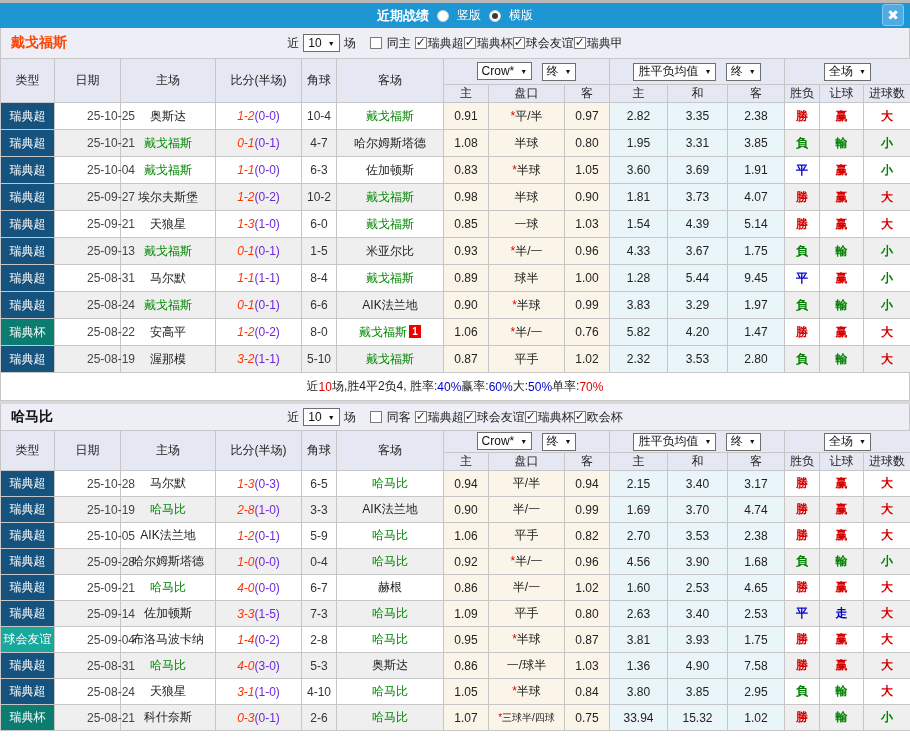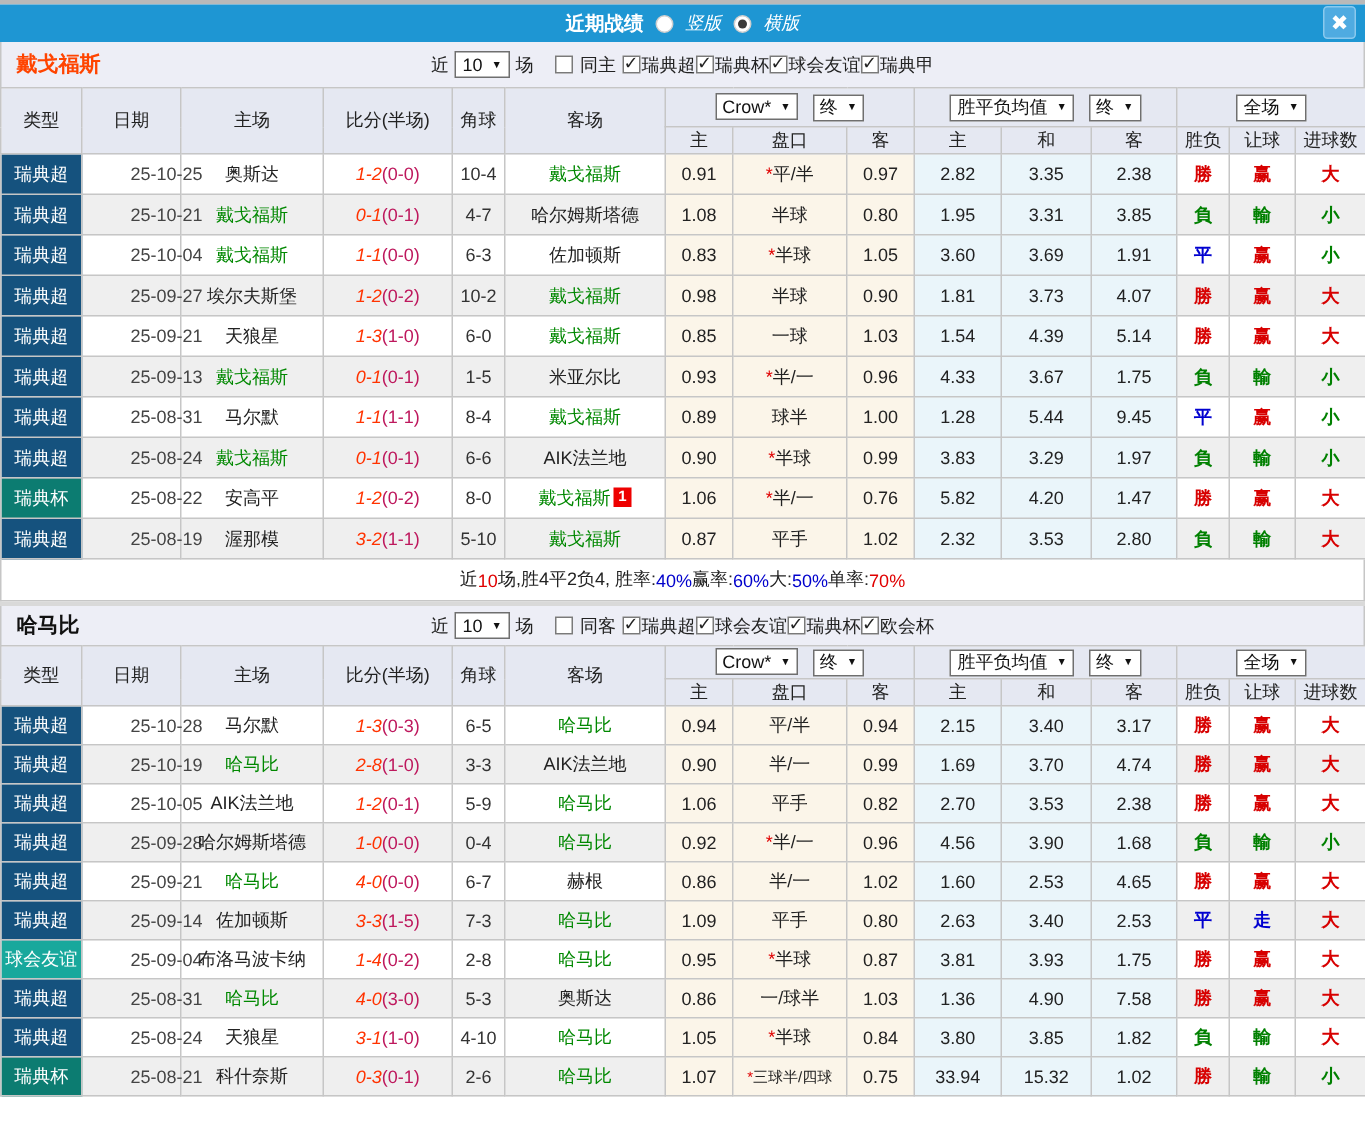--- a/index.html
+++ b/index.html
@@ -3,21 +3,21 @@
 <meta charset="utf-8">
 <style>
   * { margin:0; padding:0; box-sizing:border-box; }
   body { font-family:"Liberation Sans","DejaVu Sans",sans-serif; background:#fff; }
   .screen { width:910px; height:752px; overflow:hidden; background:#fff; position:relative; }
 
   .topstrip { height:3px; background:#b9b9b9; }
   .titlebar { height:25px; background:#1e96d3; position:relative; display:flex; align-items:center; justify-content:center; }
   .title-group { display:flex; align-items:center; gap:8px; }
   .title-text { color:#fff; font-weight:bold; font-size:13px; }
-  .rlabel { color:#fff; font-size:12px;font-style:italic; }
+  .rlabel { color:#fff; font-size:12px; }
   .radio { width:12px; height:12px; border-radius:50%; background:#fff; border:1px solid #cfcfcf; display:inline-block; position:relative; }
   .radio.on::after { content:""; position:absolute; left:2px; top:2px; width:6px; height:6px; border-radius:50%; background:#3a3a3a; }
   .closebtn { position:absolute; right:6px; top:1px; width:22px; height:22px; background:#4fabe1; border:1px solid #8ac9ee; border-radius:3px; color:#fff; font-weight:bold; font-size:14px; display:flex; align-items:center; justify-content:center; cursor:pointer; }
 
   .filterbar { height:30px; background:#edeef6; position:relative; display:flex; align-items:center; justify-content:center; border-left:1px solid #c6c6c6; border-right:1px solid #c6c6c6; }
   .filterbar.fb2 { height:26px; }
   .teamname { position:absolute; left:10px; font-weight:bold; font-size:14px; }
   .filters { display:flex; align-items:center; gap:4px; font-size:12px; color:#222; }
   .league-filters { display:flex; align-items:center; }
   .lf-item { display:flex; align-items:center; }
@@ -41,21 +41,21 @@
   tbody td { background:#fff; color:#222; }
   tr.alt td { background:#efefef; }
   td.lg { color:#fff; }
   td.dt { color:#444;padding-left:32px; }
   td.cn { color:#333; }
   td.as { background:#fbf5e9 !important; }
   td.eu { background:#eaf5fa !important; }
   .focal { color:#008800; }
   .plainteam { color:#222; }
   .ft { color:#ff3300;font-style:italic; }
-  .ht { color:#be185d; }
+  .ht { color:#6d28d9; }
   .star { color:#e00000; }
   .hc.long { font-size:10px; }
   td.rs { font-weight:bold; }
   .c-r { color:#d70000; }
   .c-g { color:#008000; }
   .c-b { color:#0000d0; }
   .rcb { display:inline-block; min-width:12px; height:13px; line-height:13px; background:#ee0000; color:#fff; font-size:10px; font-weight:bold; margin-left:2px; vertical-align:text-top; }
 
   .summary { height:28px; display:flex; align-items:center; justify-content:center; border-left:1px solid #c6c6c6; border-right:1px solid #c6c6c6; border-bottom:1px solid #c6c6c6; font-size:12px; }
   .seg-k { color:#222; } .seg-r { color:#e00000; } .seg-b { color:#0000cc; }
@@ -608,21 +608,21 @@
             <td class="dt">25-08-24</td>
             <td class="tm"><span class="plainteam">天狼星</span></td>
             <td class="sc"><span class="ft">3-1</span><span class="ht">(1-0)</span></td>
             <td class="cn">4-10</td>
             <td class="tm"><span class="focal">哈马比</span></td>
             <td class="as">1.05</td>
             <td class="as hc"><span class="star">*</span>半球</td>
             <td class="as">0.84</td>
             <td class="eu">3.80</td>
             <td class="eu">3.85</td>
-            <td class="eu">1.82</td>
+            <td class="eu">2.95</td>
             <td class="rs c-g">負</td>
             <td class="rs c-g">輸</td>
             <td class="rs c-r">大</td>
           </tr>
           <tr class="alt">
             <td class="lg" style="background: rgb(12, 124, 113);">瑞典杯</td>
             <td class="dt">25-08-21</td>
             <td class="tm"><span class="plainteam">科什奈斯</span></td>
             <td class="sc"><span class="ft">0-3</span><span class="ht">(0-1)</span></td>
             <td class="cn">2-6</td>

